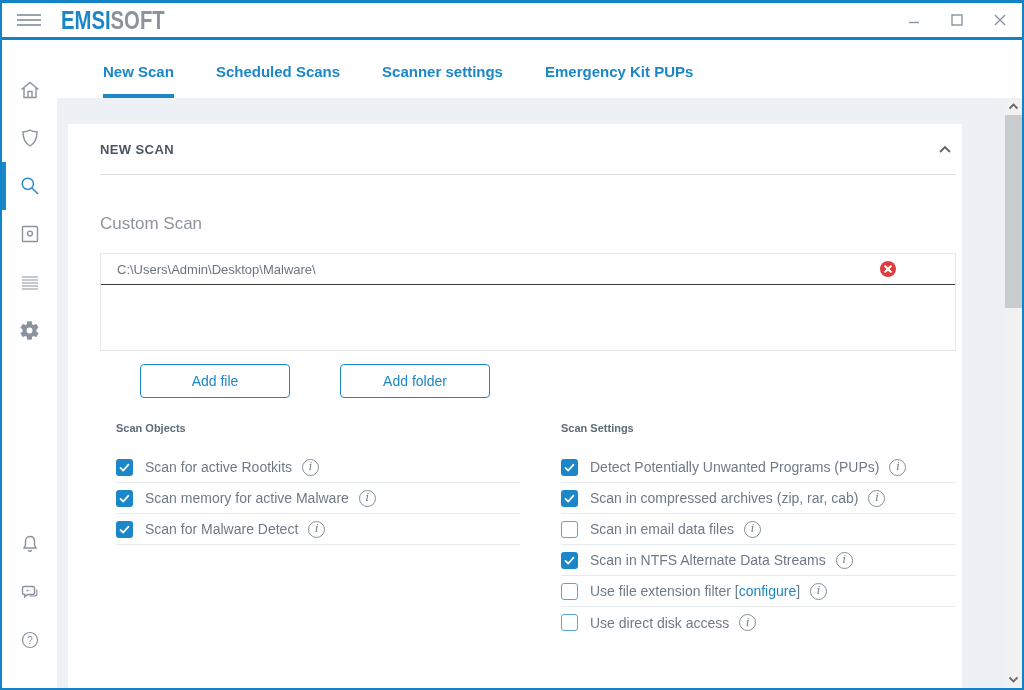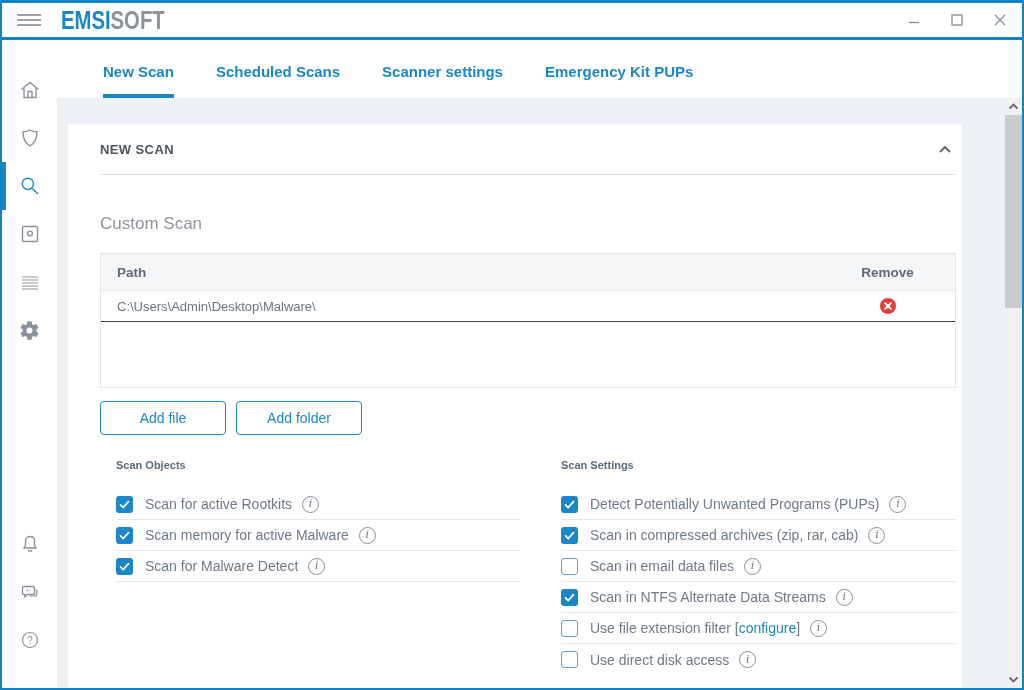--- a/index.html
+++ b/index.html
@@ -61,22 +61,22 @@
   .t-head{height:37px;background:#f4f6f8;display:flex;align-items:center;
     font-size:13.5px;font-weight:600;color:#5f6a76;border-bottom:1px solid #e7eaed;}
   .c-path{flex:1;padding-left:16px;}
   .c-remove{width:135px;flex:none;text-align:center;display:flex;align-items:center;justify-content:center;}
   .t-row{height:31px;display:flex;align-items:center;border-bottom:1px solid #404040;
     font-size:13px;color:#6b7580;background:#fff;}
   .remove-btn{width:18px;height:18px;cursor:pointer;display:flex;}
   .t-empty{height:65px;background:#fff;}
   
   .actions{margin-top:13px;display:flex;gap:10px;}
-  .actions button{width:126px;height:34px;background:#fff;border:1px solid var(--accent);
-    border-radius:4px;color:var(--accent);font-size:14px;font-family:inherit;cursor:pointer;}
+  .actions button{width:150px;height:34px;background:#fff;border:1px solid var(--accent);
+    border-radius:4px;color:var(--accent);font-size:14px;font-family:inherit;cursor:pointer;margin-left:40px;}
   
   .columns{display:flex;margin-top:16px;}
   .col-left{width:420px;flex:none;}
   .col-right{flex:1;margin-left:25px;}
   .col-title{margin:8px 0 18px 16px;font-size:11px;font-weight:700;color:#5c6b79;}
   .check-row{height:31px;display:flex;align-items:center;margin-left:16px;
     border-bottom:1px solid #e7eaed;}
   .col-right .check-row:last-child{border-bottom:none;}
   .checkbox{width:17px;height:17px;border-radius:3px;flex:none;margin-right:12px;
     display:flex;align-items:center;justify-content:center;cursor:pointer;}
@@ -197,24 +197,20 @@
             <span class="card-title">NEW SCAN</span>
             <span class="collapse">
               <svg width="14" height="9" viewBox="0 0 14 9" fill="none" stroke="#5a646e" stroke-width="1.8">
                   <polyline points="2,7 7,2 12,7"></polyline>
                 </svg>
             </span>
           </div>
           <div class="subtitle">Custom Scan</div>
 
           <div class="path-table">
-            <div class="t-head">
-              <span class="c-path">Path</span>
-              <span class="c-remove">Remove</span>
-            </div>
             <div id="table-rows">
                 <div class="t-row">
                   <span class="c-path">C:\Users\Admin\Desktop\Malware\</span>
                   <span class="c-remove">
                     <span class="remove-btn">
                       <svg width="18" height="18" viewBox="0 0 18 18">
                         <circle cx="9" cy="9" r="8" fill="#e03e3e"></circle>
                         <path d="M6.2 6.2 L11.8 11.8 M11.8 6.2 L6.2 11.8" stroke="#fff" stroke-width="2" stroke-linecap="round"></path>
                       </svg>
                     </span>

